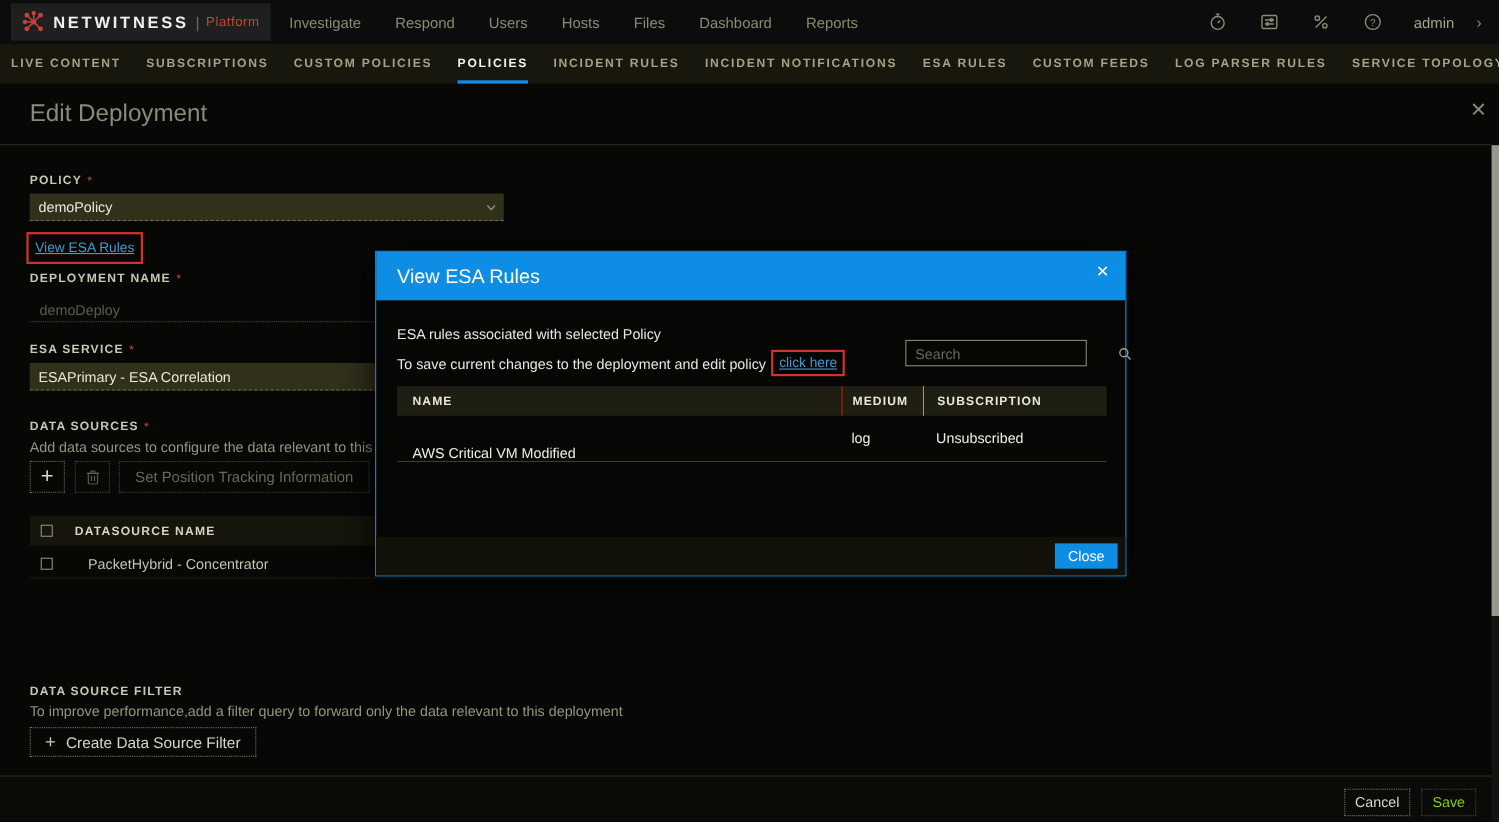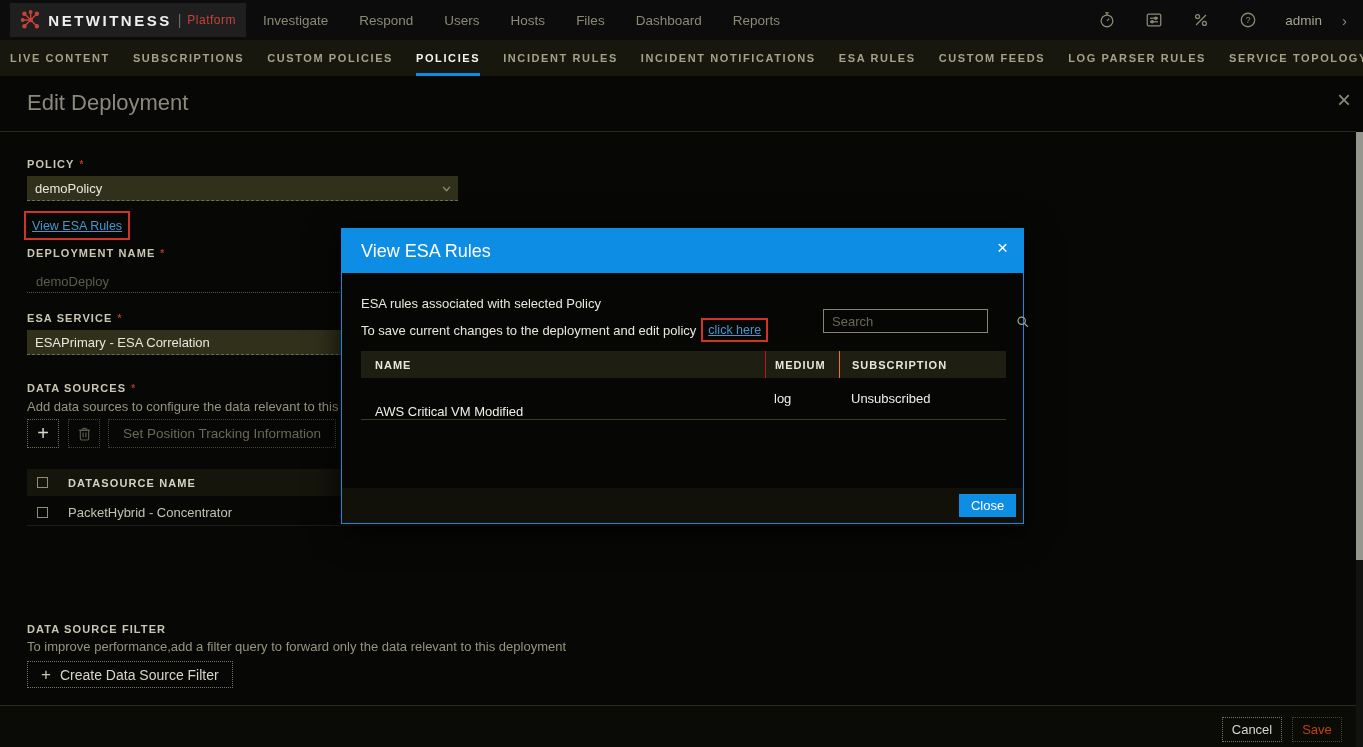--- a/index.html
+++ b/index.html
@@ -46,30 +46,30 @@
   .icon-btn { position:absolute; top:419px; width:32px; height:29px; background:transparent; border:1px dotted #6e6d58; display:flex; align-items:center; justify-content:center; cursor:pointer; }
   .icon-btn.plus { left:27px; color:#d8d6c8; font-size:20px; font-weight:300; }
   .icon-btn.trash { left:68px; border-color:#454435; }
   .icon-btn.trash svg { stroke:#5d5c4d; fill:none; stroke-width:1.2; }
   .wide-btn { position:absolute; left:108px; top:419px; height:29px; padding:0 14px; border:1px dotted #454435; background:transparent; color:#6a6856; font-size:13.5px; display:flex; align-items:center; cursor:pointer; }
 
   .ds-table-header { position:absolute; left:27px; top:469px; width:997px; height:27px; background:#15150c; display:flex; align-items:center; }
   .ds-table-row { position:absolute; left:27px; top:500px; width:997px; height:26px; display:flex; align-items:center; border-bottom:1px solid #1c1c12; }
   .checkbox { width:11px; height:11px; border:1px solid #8f8d7a; margin-left:10px; background:transparent; cursor:pointer; }
   .ds-header-label { margin-left:20px; color:#d5d3c3; font-size:11px; font-weight:700; letter-spacing:1.1px; }
-  .ds-row-label { margin-left:20px; color:#c4c2b2; font-size:13px; }
+  .ds-row-label { margin-left:32px; color:#c4c2b2; font-size:13px; }
 
   .create-filter-btn { position:absolute; left:27px; top:661px; height:27px; padding:0 13px; border:1px dotted #76745f; background:transparent; display:flex; align-items:center; gap:9px; cursor:pointer; }
   .create-filter-btn .plus-glyph { color:#c9c6b2; font-size:17px; font-weight:300; }
   .create-filter-btn .lbl { color:#d8d6c8; font-size:14px; }
 
   .footer-bar { position:absolute; left:0; top:705px; width:1363px; height:42px; border-top:1px solid #2c2c21; background:#0a0a07; }
   .btn { position:absolute; top:11px; height:25px; border:1px dotted #76745f; background:transparent; color:#d8d6c8; font-size:13px; display:flex; align-items:center; justify-content:center; cursor:pointer; }
   .btn.cancel { left:1222px; width:60px; }
-  .btn.save { left:1292px; width:50px; border-color:#454435; color:#c2410c; }
+  .btn.save { left:1292px; width:50px; border-color:#454435; color:#84cc16; }
 
   .scrollbar-track { position:absolute; right:0; top:132px; width:7px; height:615px; background:#121210; }
   .scrollbar-thumb { position:absolute; right:0; top:0; width:7px; height:428px; background:#96968e; cursor:grab; }
 
   
   .modal { position:absolute; left:341px; top:228px; width:683px; height:296px; background:#060604; border:1px solid #0e8de5; box-shadow:0 6px 28px rgba(0,0,0,0.85); }
   .modal-header { position:absolute; left:0; top:0; width:100%; height:44px; background:#0e8de5; display:flex; align-items:center; }
   .modal-title { color:#fff; font-size:18px; font-weight:400; margin-left:19px; }
   .modal-close { position:absolute; right:15px; top:9px; color:#fff; font-size:19px; cursor:pointer; line-height:1; }
   .modal-line1 { position:absolute; left:19px; top:67px; color:#e9e7dd; font-size:13px; }

